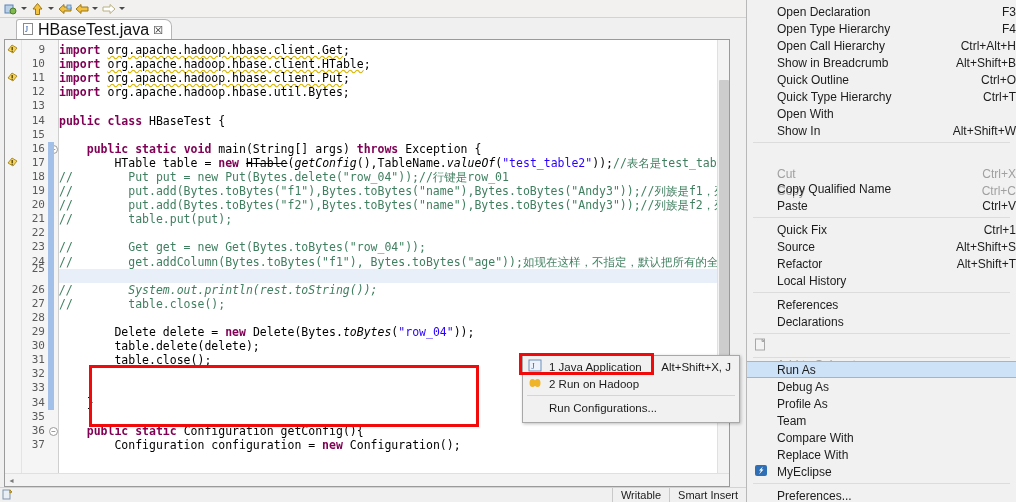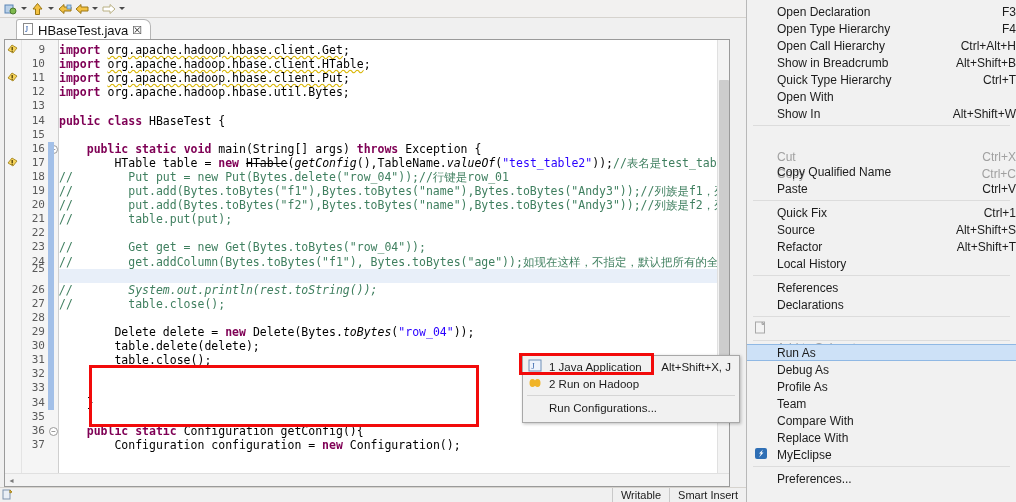--- a/index.html
+++ b/index.html
@@ -43,21 +43,21 @@
     background: #f0f0f0;
   }
   #editor-tab {
     position: absolute; left: 16px; top: 1px; height: 21px;
     display: flex; align-items: center; gap: 4px;
     padding: 0 8px 0 6px;
     background: #ffffff;
     border: 1px solid #b6b6b6; border-bottom: none;
     border-radius: 3px 7px 0 0;
   }
-  #tab-label { font-size: 13px; color: #111; white-space: nowrap; }
+  #tab-label { font-size: 16px; color: #111; white-space: nowrap; }
   .tab-close { font-size: 11px; color: #333; }
 
   
   #editor-frame {
     position: absolute; left: 4px; top: 39px; width: 726px; height: 448px;
     background: #ffffff; border: 1px solid #9a9a9a;
   }
   
   #icon-ruler {
     position: absolute; left: 0; top: 0; width: 17px; height: 100%;
@@ -353,20 +353,24 @@
       </div>
       <div class="mi">
         <span class="mi-label">Open Call Hierarchy</span>
         <span class="mi-accel">Ctrl+Alt+H</span>
       </div>
       <div class="mi">
         <span class="mi-label">Show in Breadcrumb</span>
         <span class="mi-accel">Alt+Shift+B</span>
       </div>
       <div class="mi">
+        <span class="mi-label">Quick Outline</span>
+        <span class="mi-accel">Ctrl+O</span>
+      </div>
+      <div class="mi">
         <span class="mi-label">Quick Type Hierarchy</span>
         <span class="mi-accel">Ctrl+T</span>
       </div>
       <div class="mi">
         <span class="mi-label">Open With</span>
       </div>
       <div class="mi">
         <span class="mi-label">Show In</span>
         <span class="mi-accel">Alt+Shift+W</span>
       </div>

